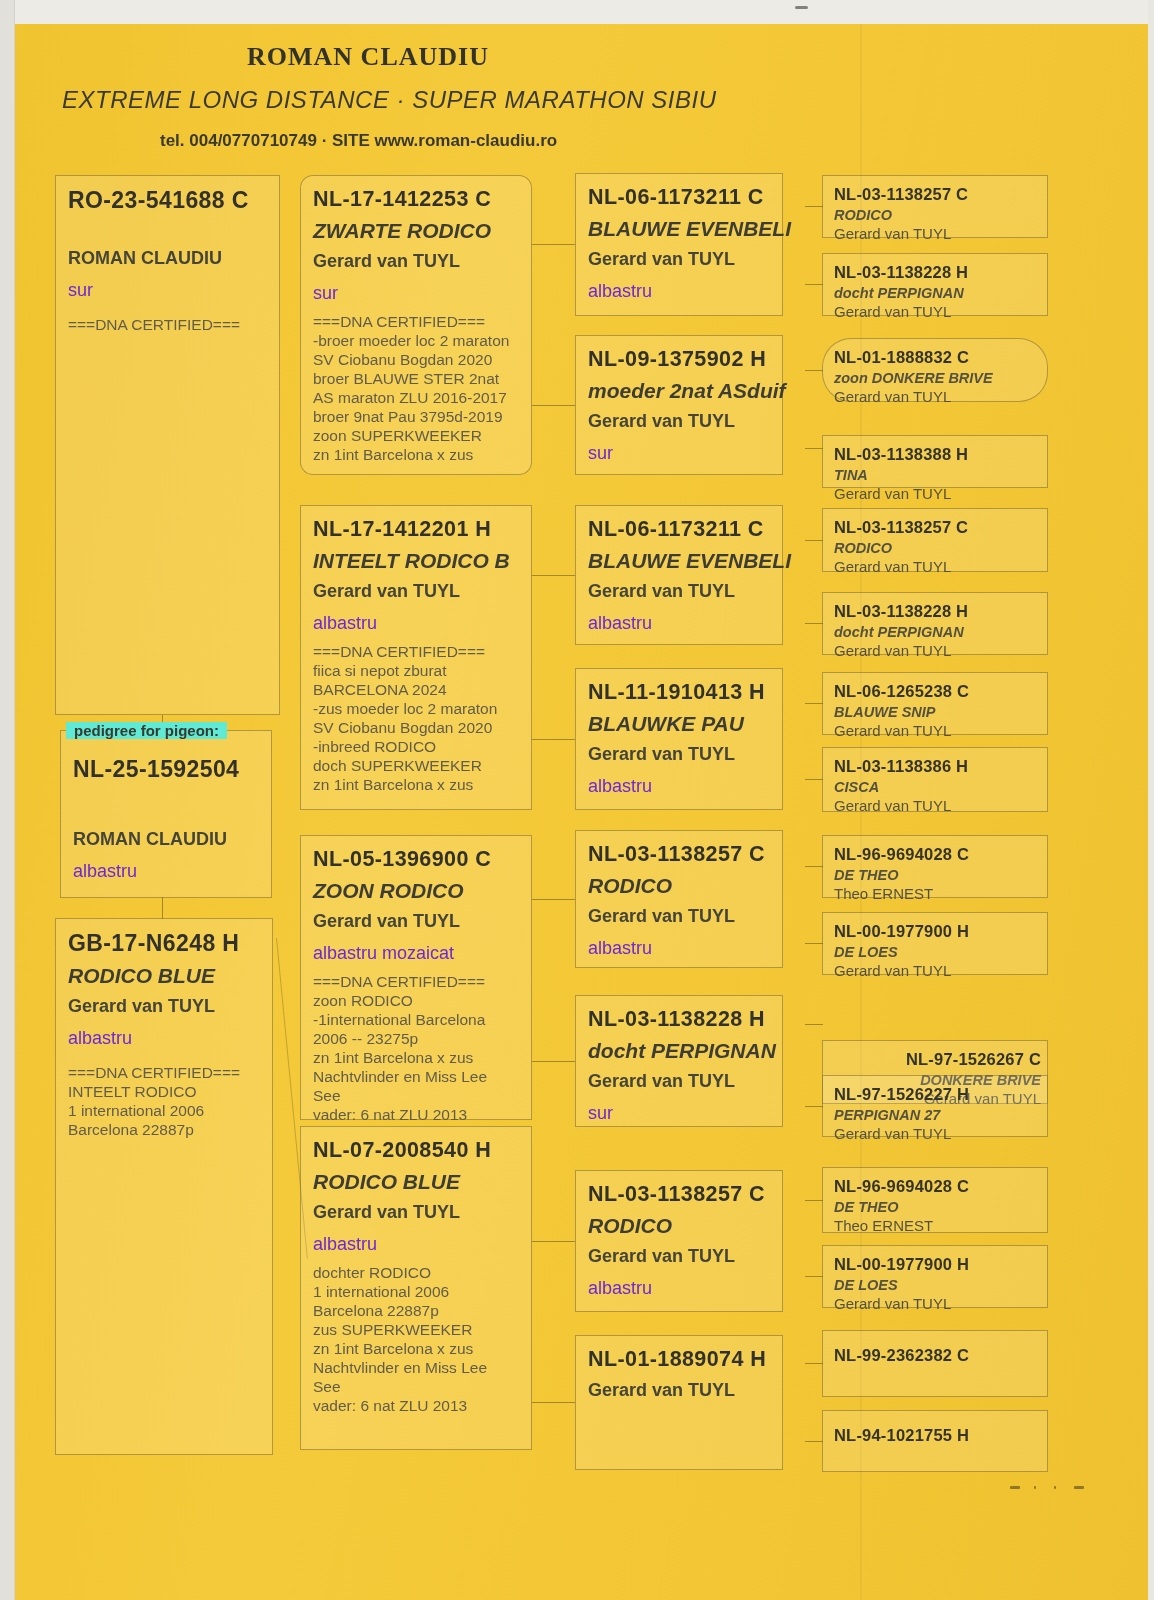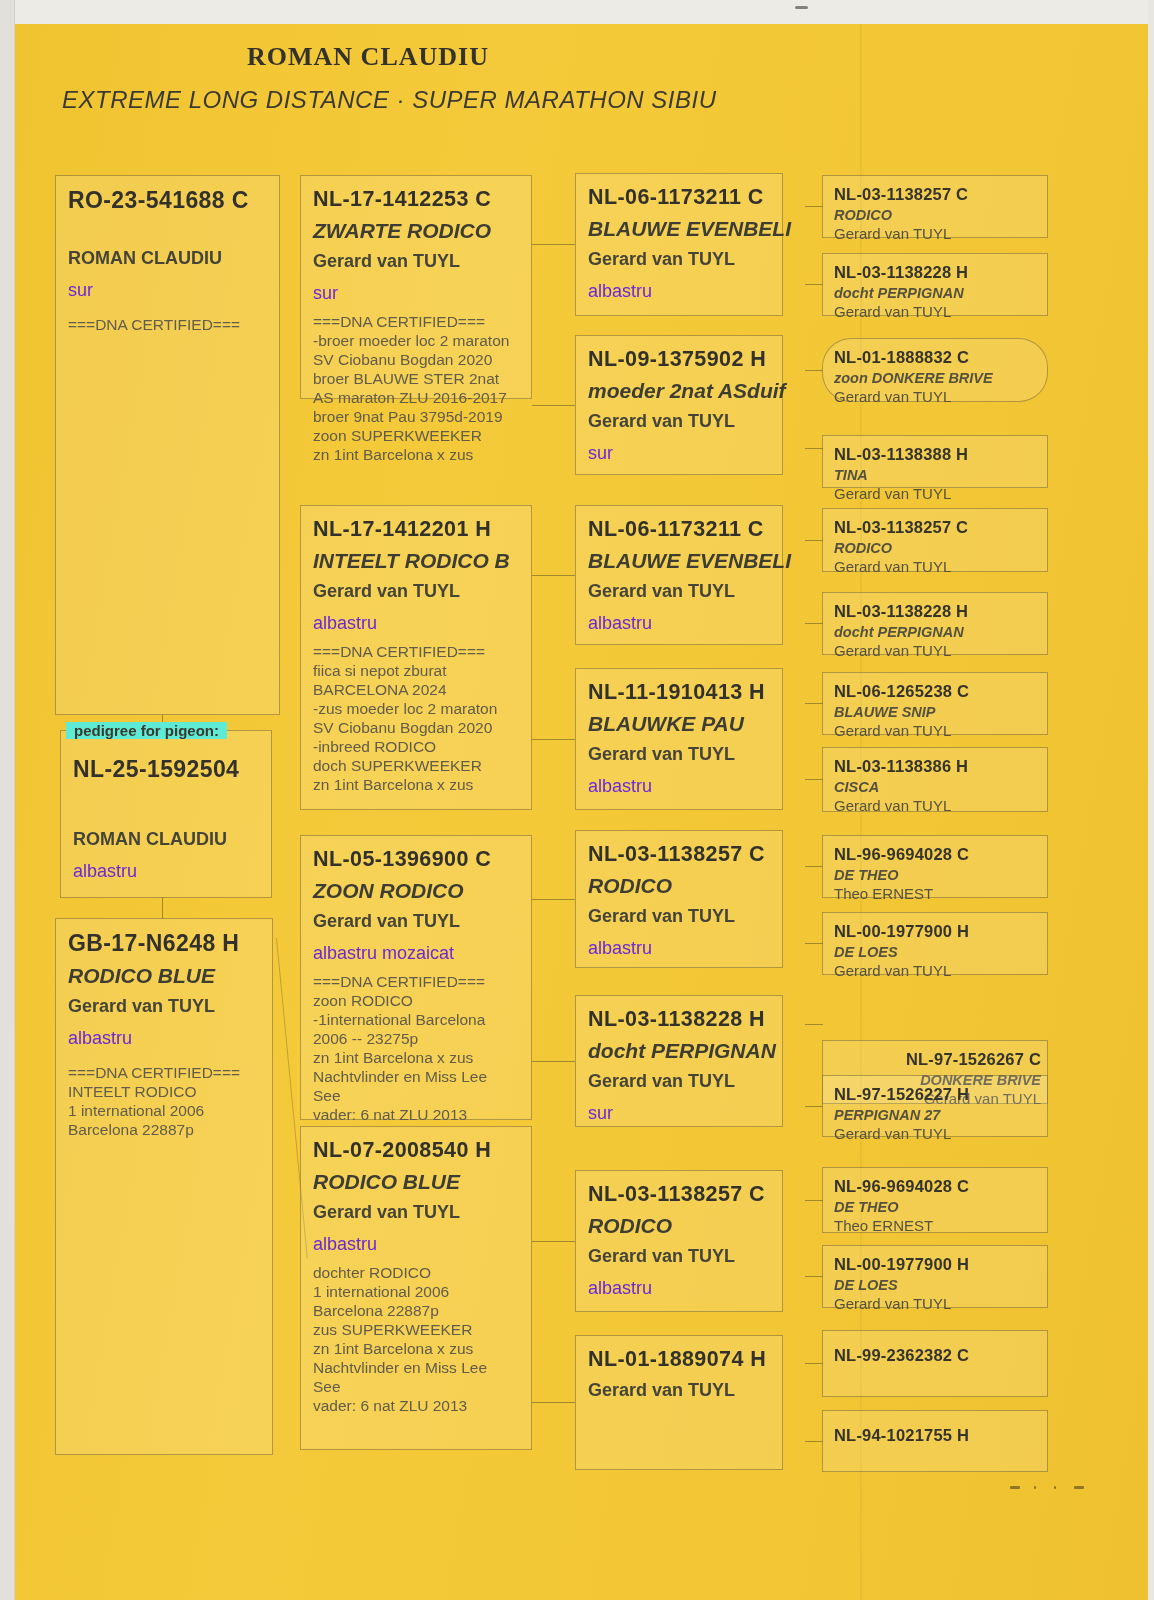--- a/index.html
+++ b/index.html
@@ -59,20 +59,21 @@
   <div class="sheet"></div>
   <div class="edge-top"></div>
   <div class="edge-left"></div>
   <div class="edge-right"></div>
   <div class="crease-v"></div>
   <div class="crease-d"></div>
   <div class="topmark"></div>
 
   <div class="hdr-name">ROMAN CLAUDIU</div>
   <div class="hdr-tagline">EXTREME LONG DISTANCE  ·  SUPER MARATHON  SIBIU</div>
+  <div class="hdr-contact">tel. 004/0770710749  ·  SITE www.roman-claudiu.ro</div>
 
   <div class="box c1" style="top:175px;height:540px;">
     <div class="ring ring-big">RO-23-541688 C</div>
     <div class="owner mt34">ROMAN CLAUDIU</div>
     <div class="colorline">sur</div>
     <div class="notes mt14">===DNA CERTIFIED===</div>
   </div>
 
   <div class="ped-label">pedigree for pigeon:</div>
   <div class="box" style="left:60px;top:730px;width:212px;height:168px;">
@@ -85,21 +86,21 @@
     <div class="ring ring-big">GB-17-N6248 H</div>
     <div class="name">RODICO BLUE</div>
     <div class="owner">Gerard van TUYL</div>
     <div class="colorline">albastru</div>
     <div class="notes mt14">===DNA CERTIFIED===
 INTEELT RODICO
 1 international 2006
 Barcelona 22887p</div>
   </div>
 
-  <div class="box c2" style="top:175px;height:224px;">
+  <div class="box c2" style="top:175px;height:300px;border-radius:13px;">
     <div class="ring">NL-17-1412253 C</div>
     <div class="name">ZWARTE RODICO</div>
     <div class="owner">Gerard van TUYL</div>
     <div class="colorline">sur</div>
     <div class="notes">===DNA CERTIFIED===
 -broer moeder loc 2 maraton
 SV Ciobanu Bogdan 2020
 broer BLAUWE STER 2nat
 AS maraton ZLU 2016-2017
 broer 9nat Pau 3795d-2019

